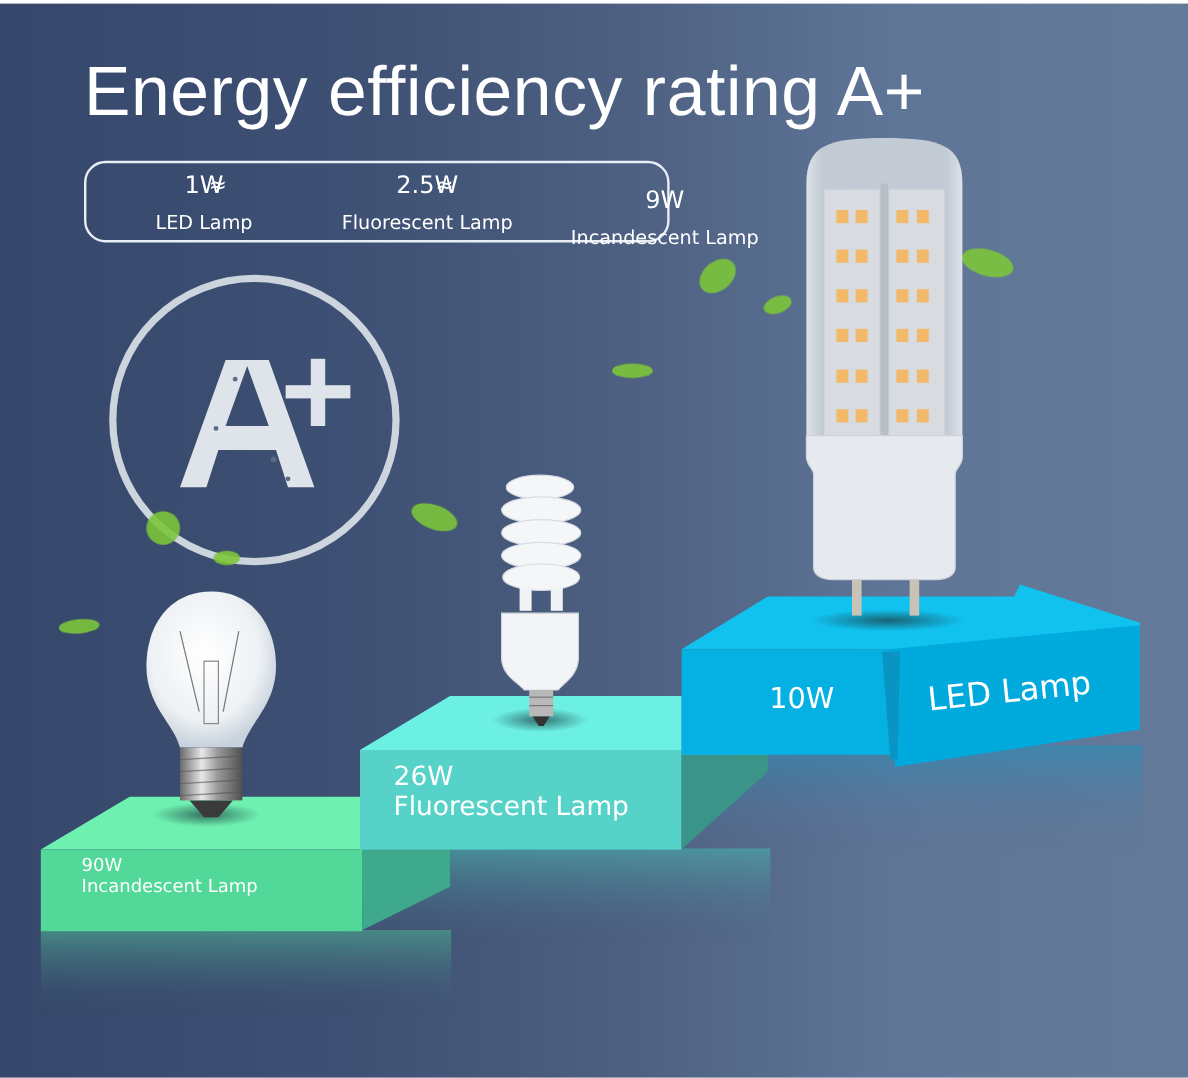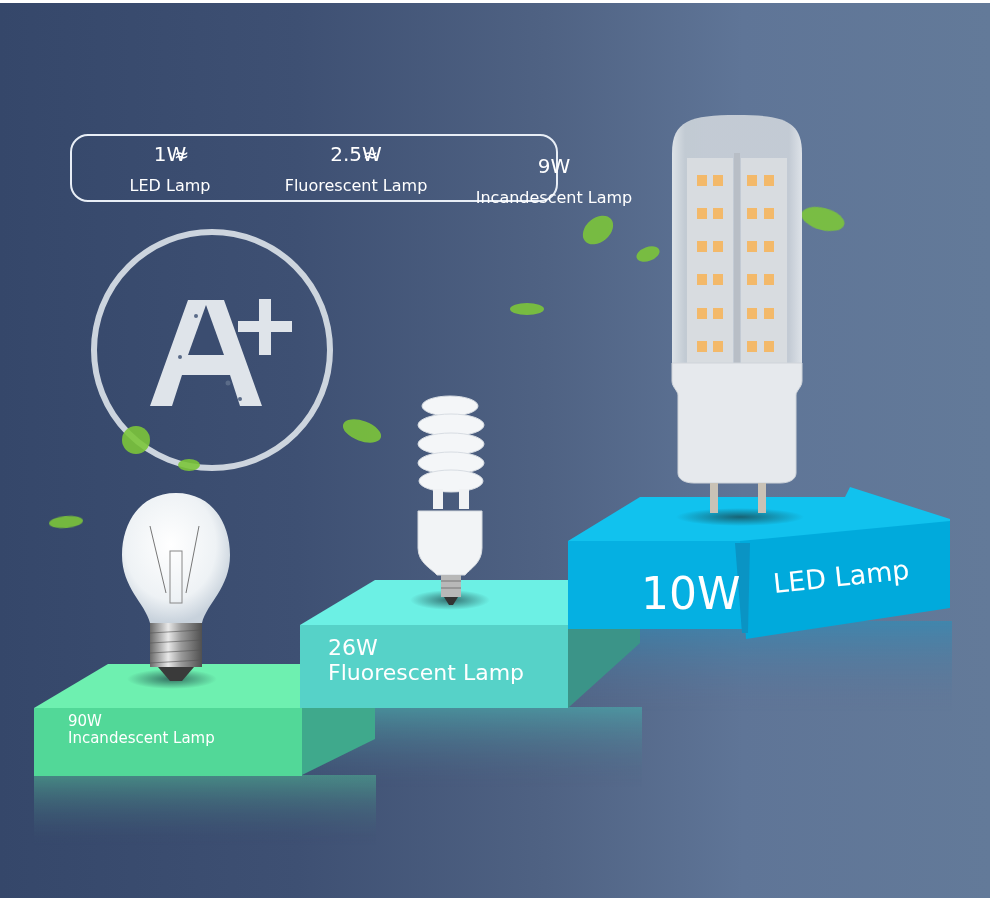--- a/index.html
+++ b/index.html
@@ -27,20 +27,21 @@
     .step-label {
       position: absolute; color: #fff; font-family: "DejaVu Sans", sans-serif; line-height: 1.15; white-space: nowrap;
     }
     .led-label { transform: rotate(-6deg); transform-origin: left bottom; }
   </style>
 </head>
 <body>
 
 <div id="canvas">
 
+  <h1 class="title">Energy efficiency rating A+</h1>
 
   <div class="compare-box">
     <div class="cb-item" style="left:4px; width:94px; height:64px;">
       <span class="cb-watt">1W</span>
       <span class="cb-name">LED Lamp</span>
     </div>
     <span class="cb-approx" style="left:102px;">≈</span>
     <div class="cb-item" style="left:128px; width:156px; height:64px;">
       <span class="cb-watt">2.5W</span>
       <span class="cb-name">Fluorescent Lamp</span>
@@ -221,16 +222,16 @@
   </svg>
 
   <div class="step-label" style="left:68px; top:710px; font-size:15px;">
     <div>90W</div>
     <div>Incandescent Lamp</div>
   </div>
   <div class="step-label" style="left:328px; top:632px; font-size:22px;">
     <div>26W</div>
     <div>Fluorescent Lamp</div>
   </div>
-  <div class="step-label" style="left:641px; top:566px; font-size:44px;">10W</div>
+  <div class="step-label" style="left:641px; top:566px; font-size:24px;">10W</div>
   <div class="step-label led-label" style="left:775px; top:565px; font-size:27px;">LED Lamp</div>
 
 </div>
 
 </body></html>

